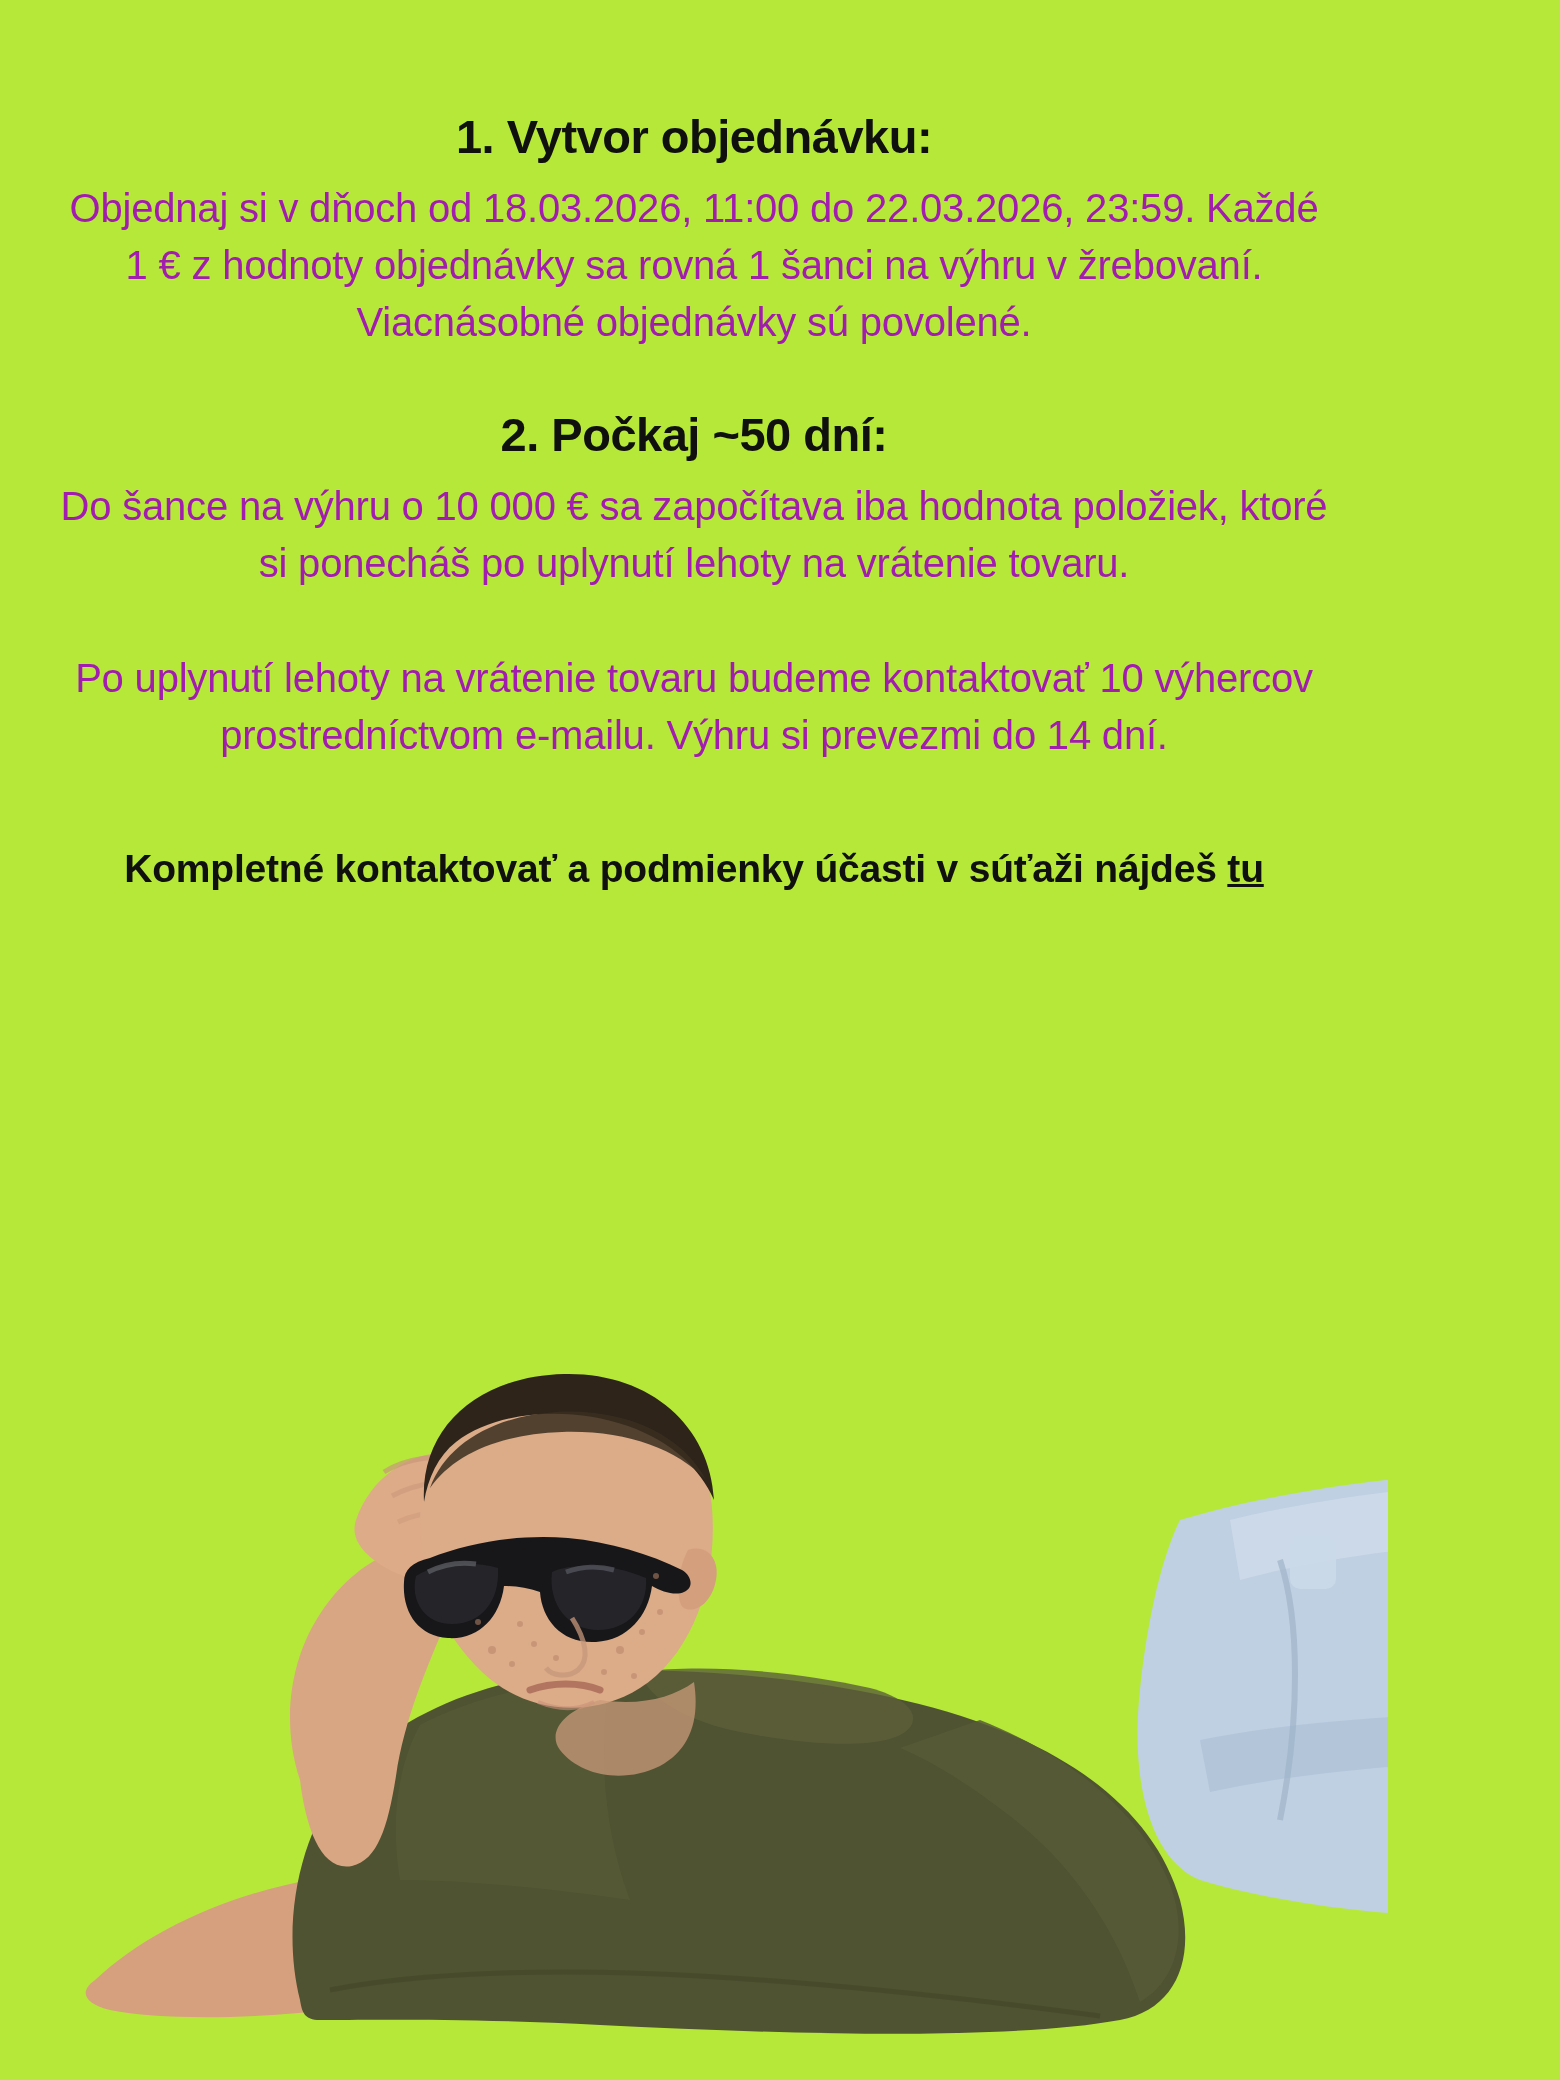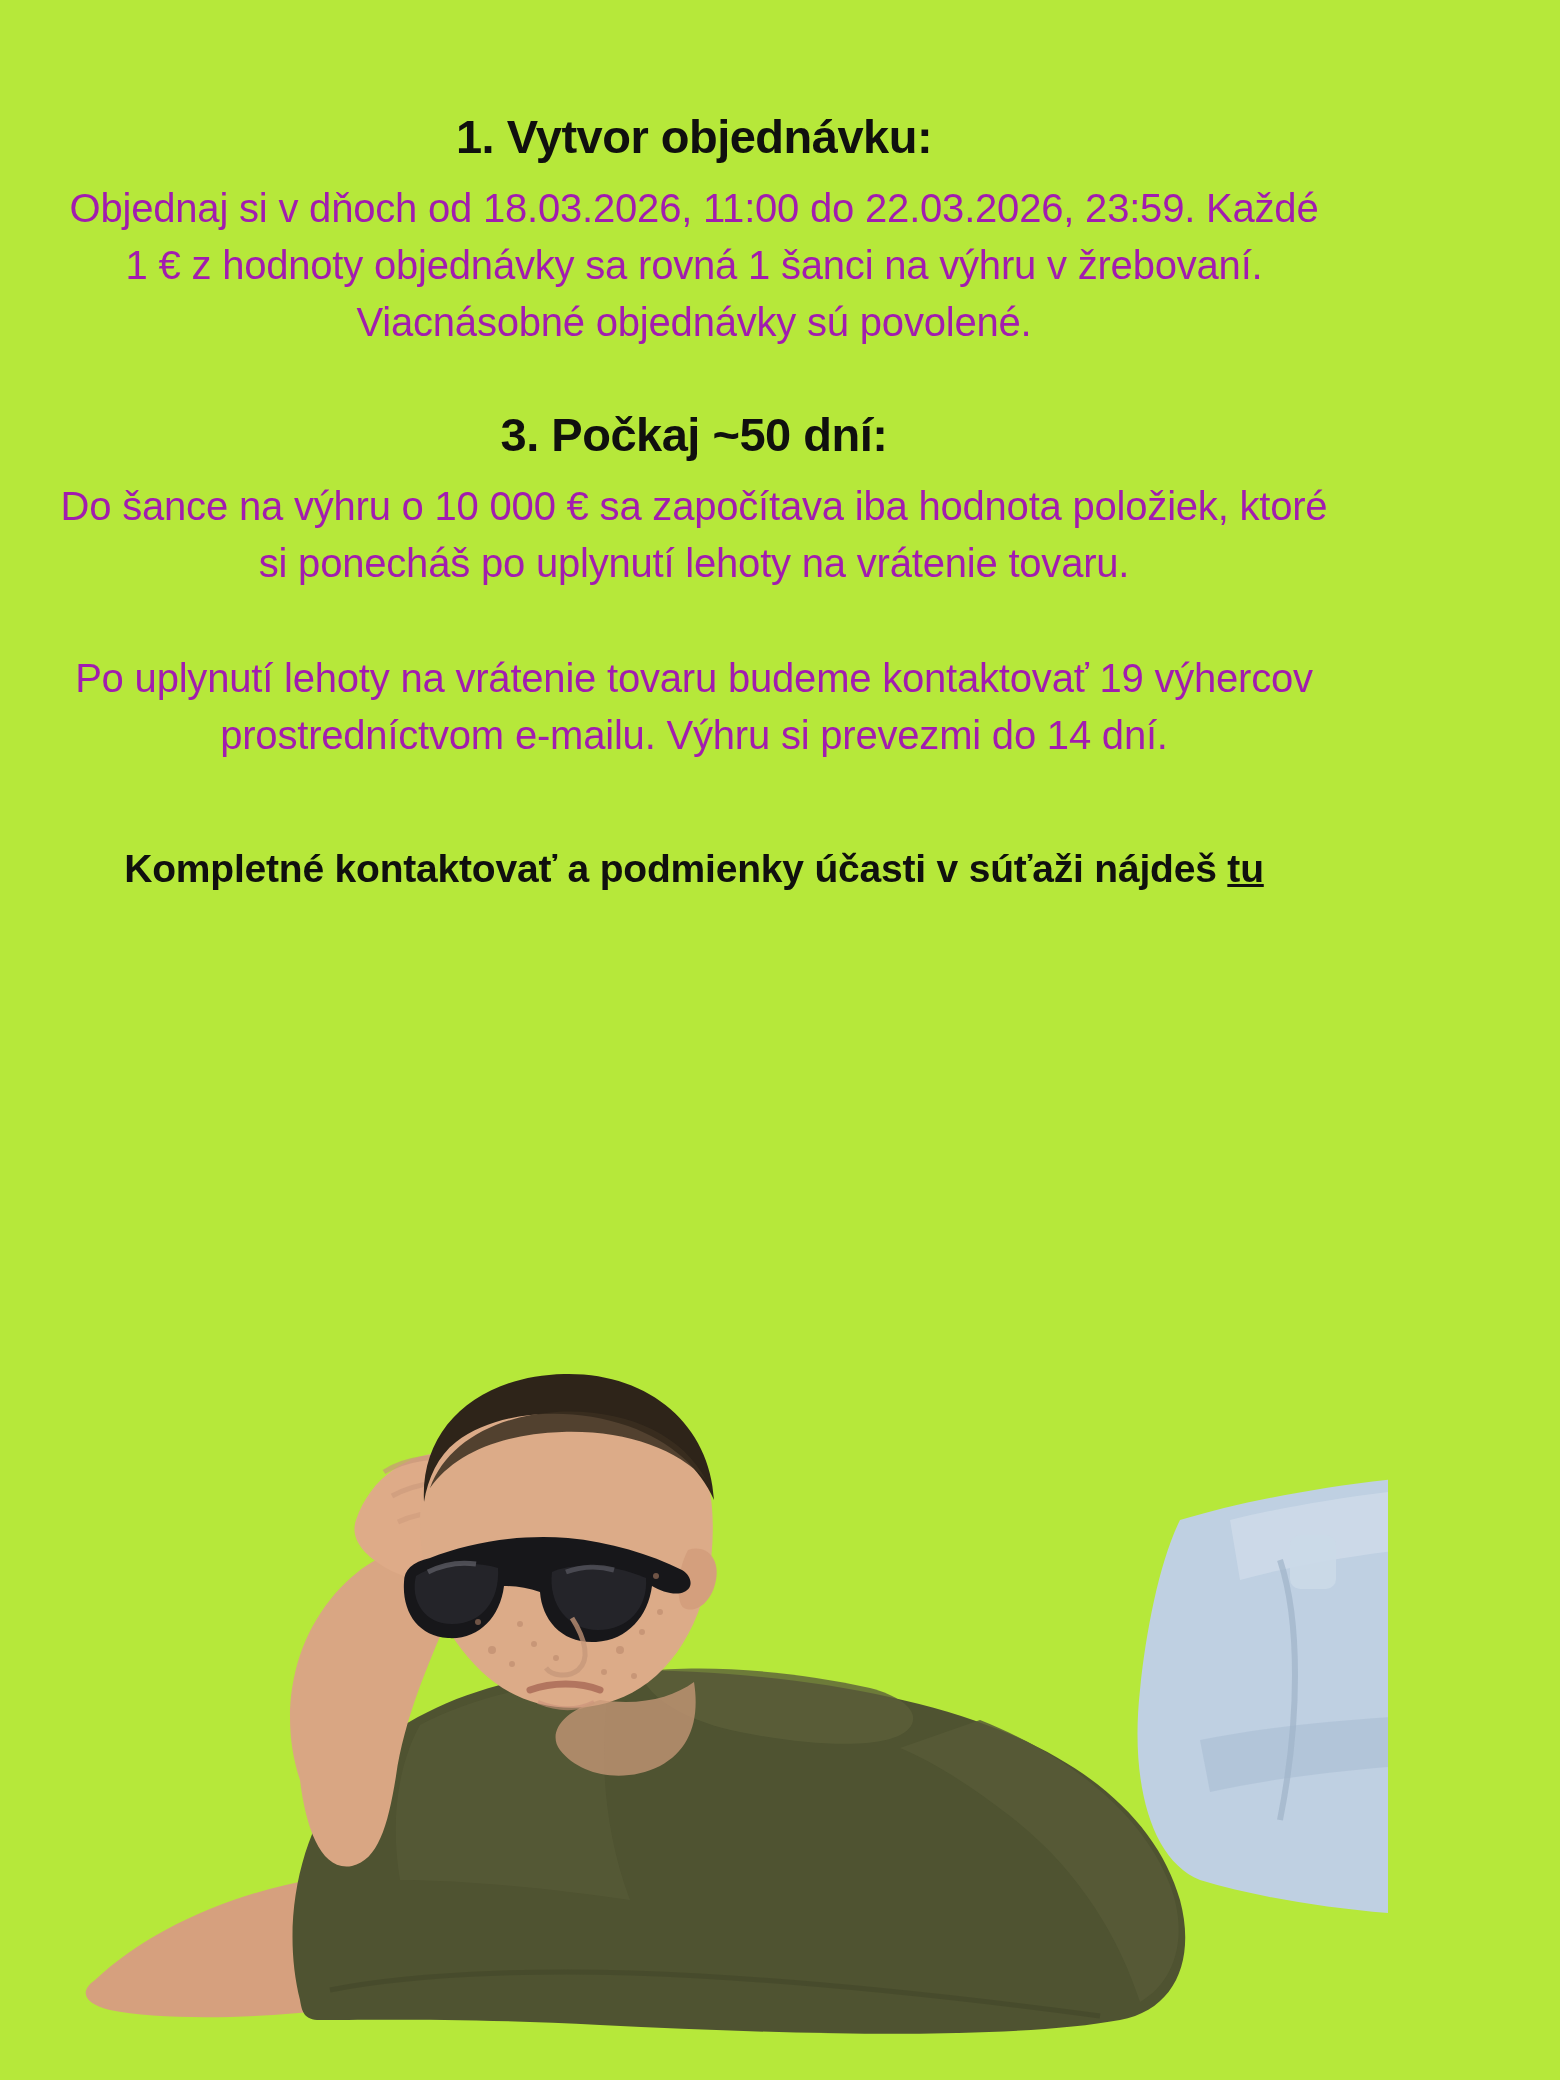--- a/index.html
+++ b/index.html
@@ -92,26 +92,26 @@
 <div class="promo-page">
 
   <div class="content">
 
     <div class="step step-1">
       <div class="step-title">1. Vytvor objednávku:</div>
       <div class="step-body">Objednaj si v dňoch od 18.03.2026, 11:00 do 22.03.2026, 23:59. Každé 1 € z hodnoty objednávky sa rovná 1 šanci na výhru v žrebovaní. Viacnásobné objednávky sú povolené.</div>
     </div>
 
     <div class="step step-2">
-      <div class="step-title">3. Počkaj ~50 dní:</div>
+      <div class="step-title">2. Počkaj ~50 dní:</div>
       <div class="step-body">Do šance na výhru o 10 000 € sa započítava iba hodnota položiek, ktoré si ponecháš po uplynutí lehoty na vrátenie tovaru.</div>
     </div>
 
     <div class="step step-3">
-      <div class="step-body">Po uplynutí lehoty na vrátenie tovaru budeme kontaktovať 19 výhercov prostredníctvom e-mailu. Výhru si prevezmi do 14 dní.</div>
+      <div class="step-body">Po uplynutí lehoty na vrátenie tovaru budeme kontaktovať 10 výhercov prostredníctvom e-mailu. Výhru si prevezmi do 14 dní.</div>
     </div>
 
     <div class="footnote"><span>Kompletné kontaktovať a podmienky účasti v súťaži nájdeš </span><a class="footnote-link">tu</a></div>
 
   </div>
 
   <div class="photo">
     <svg viewBox="0 0 1560 860" preserveAspectRatio="xMidYMax meet" aria-hidden="true">
 
       <rect x="0" y="0" width="1560" height="860" fill="#b6e83a"></rect>

